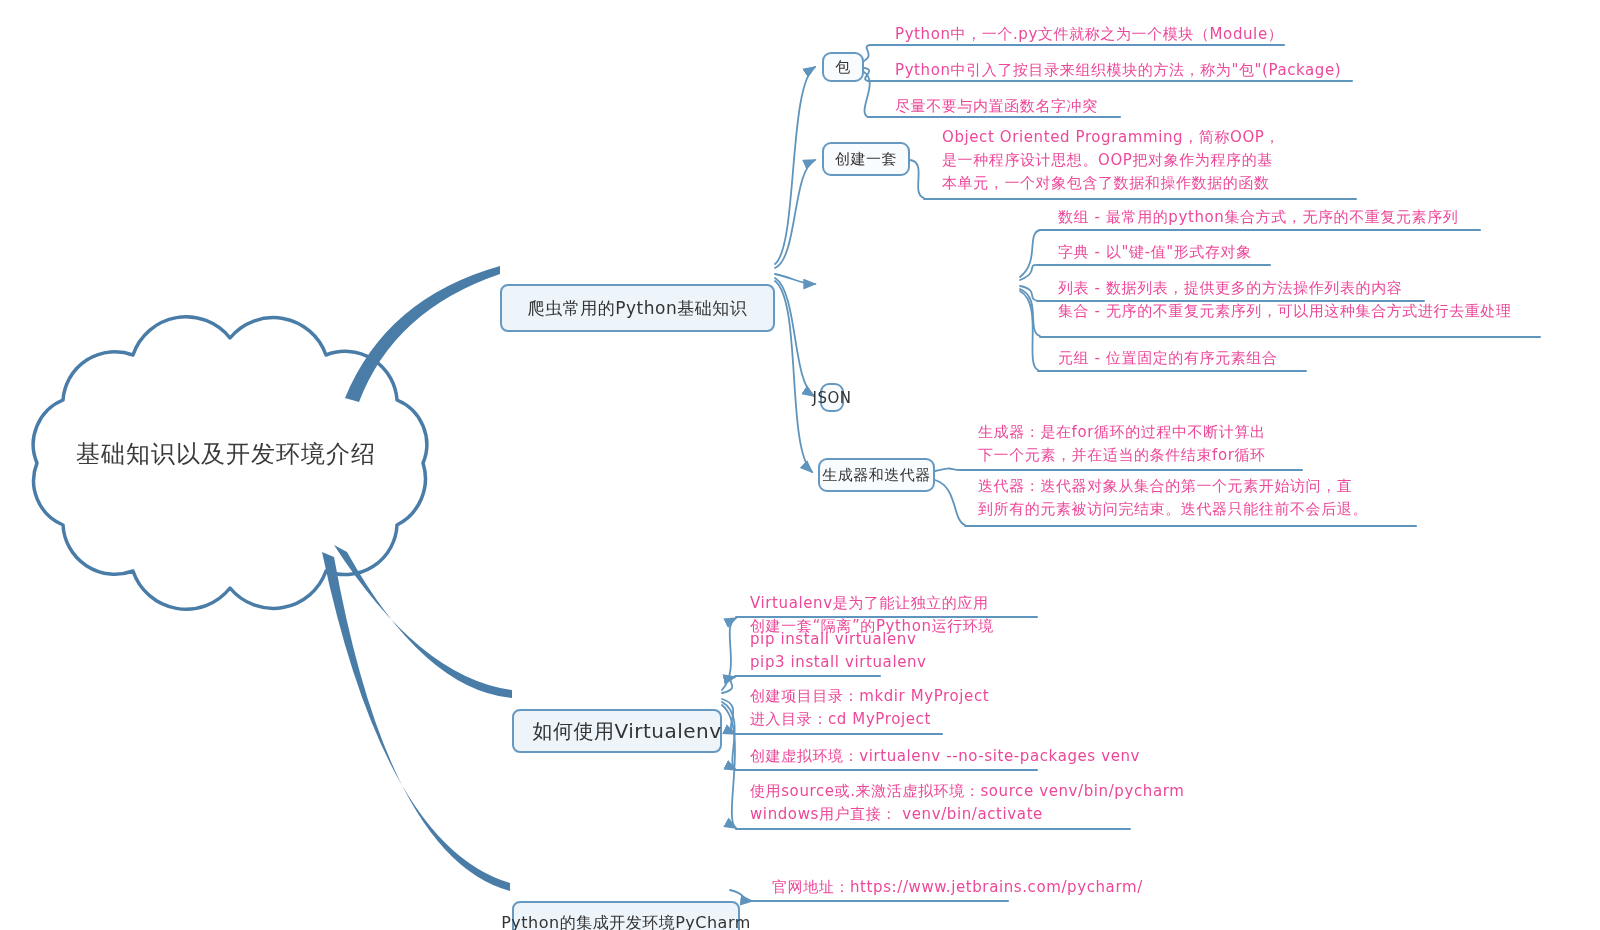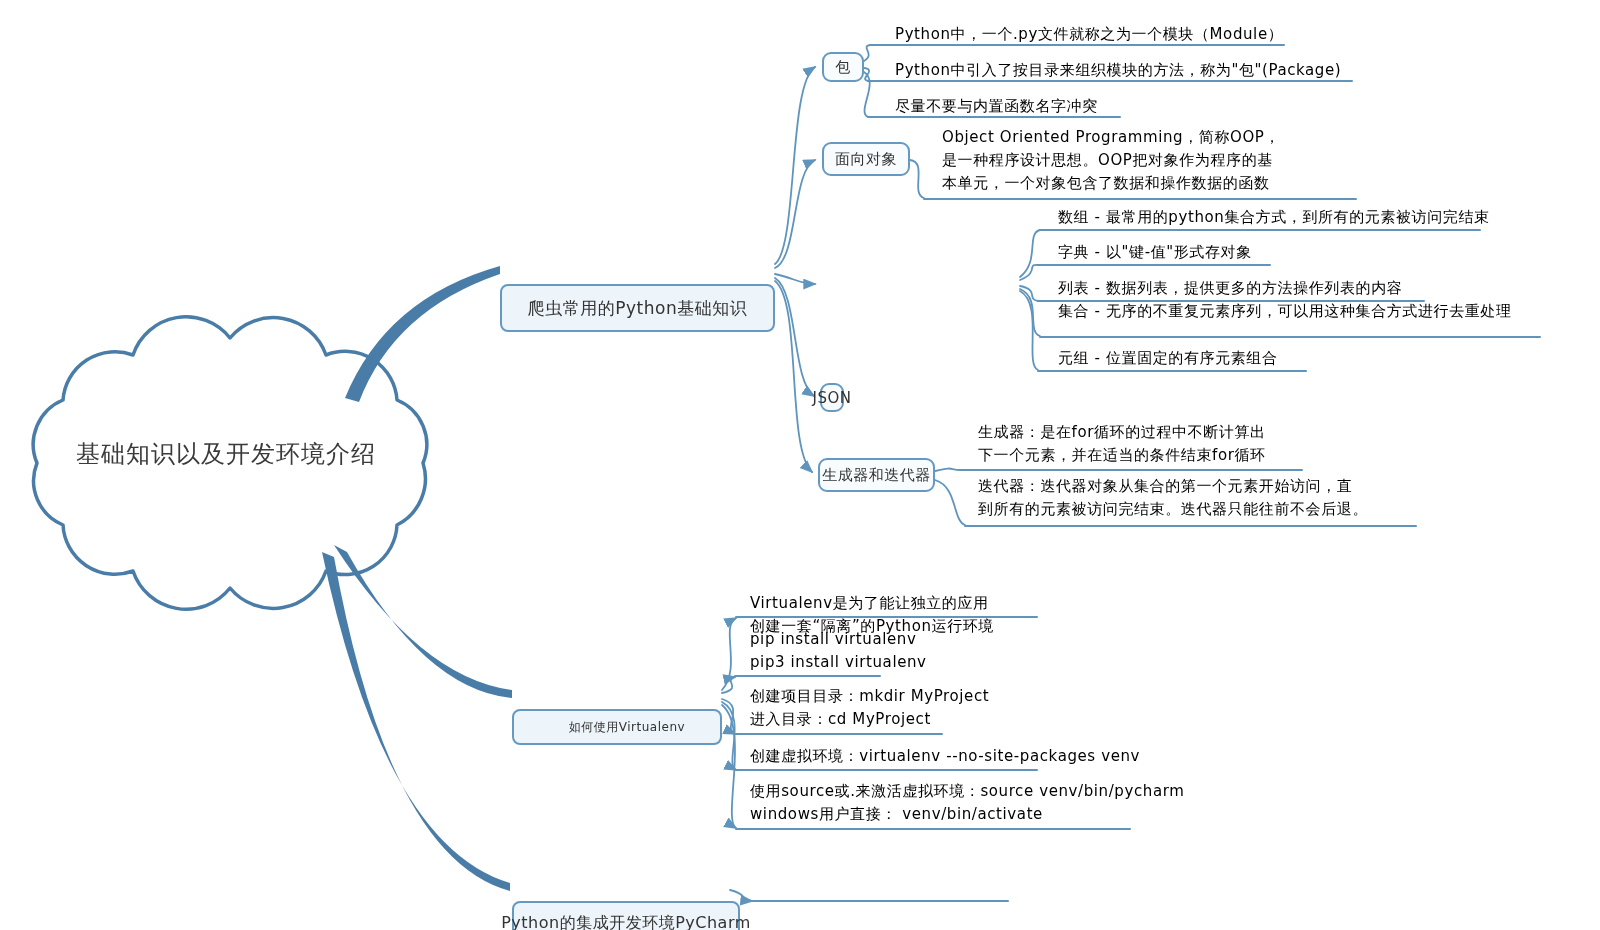--- a/index.html
+++ b/index.html
@@ -10,21 +10,21 @@
   }
   .stage svg{position:absolute;left:0;top:0;}
   .node{
     position:absolute;box-sizing:border-box;
     border:2px solid #6699c2;border-radius:9px;background:#f9fcfe;
     display:flex;align-items:center;justify-content:center;
     font-size:15px;color:#333;letter-spacing:0.5px;white-space:nowrap;
   }
   .node.main{background:#edf4fa;font-size:17px;border-radius:8px;margin-top:35px;}
   .leaf{
-    position:absolute;font-size:15px;line-height:23px;color:#000000;
+    position:absolute;font-size:15px;line-height:23px;color:#ec4899;
     white-space:pre-line;letter-spacing:0.6px;
   }
   .cloud-label{
     position:absolute;left:68px;top:438px;width:316px;
     text-align:center;font-size:24px;letter-spacing:1px;color:#3a3a3a;
   }
 </style>
 </head>
 <body>
 
@@ -108,51 +108,52 @@
       <path d="M735,734 H942"></path>
       <path d="M736,770 H1037"></path>
       <path d="M736,829 H1130"></path>
       <path d="M752,901 H1008"></path>
     </g>
   </svg>
 
   <div class="cloud-label">基础知识以及开发环境介绍</div>
 
   <div class="node main" style="left:500px;top:249px;width:275px;height:48px;">爬虫常用的Python基础知识</div>
-  <div class="node main" style="left:512px;top:674px;width:210px;height:36px;font-size:12px;padding-left:20px;">如何使用Virtualenv</div>
+  <div class="node main" style="left:512px;top:674px;width:210px;height:44px;font-size:20px;padding-left:20px;">如何使用Virtualenv</div>
   <div class="node main" style="left:512px;top:866px;width:228px;height:44px;font-size:16px;">Python的集成开发环境PyCharm</div>
 
   <div class="node" style="left:822px;top:52px;width:42px;height:30px;">包</div>
-  <div class="node" style="left:822px;top:142px;width:88px;height:34px;">面向对象</div>
+  <div class="node" style="left:822px;top:142px;width:88px;height:34px;">创建一套</div>
   <div class="node" style="left:820px;top:383px;width:24px;height:29px;">JSON</div>
   <div class="node" style="left:818px;top:458px;width:117px;height:34px;">生成器和迭代器</div>
 
   <div class="leaf" style="left:895px;top:23px;">Python中，一个.py文件就称之为一个模块（Module）</div>
   <div class="leaf" style="left:895px;top:59px;">Python中引入了按目录来组织模块的方法，称为"包"(Package)</div>
   <div class="leaf" style="left:895px;top:95px;">尽量不要与内置函数名字冲突</div>
 
   <div class="leaf" style="left:942px;top:126px;">Object Oriented Programming，简称OOP，
 是一种程序设计思想。OOP把对象作为程序的基
 本单元，一个对象包含了数据和操作数据的函数</div>
 
-  <div class="leaf" style="left:1058px;top:206px;">数组 - 最常用的python集合方式，到所有的元素被访问完结束</div>
+  <div class="leaf" style="left:1058px;top:206px;">数组 - 最常用的python集合方式，无序的不重复元素序列</div>
   <div class="leaf" style="left:1058px;top:241px;">字典 - 以"键-值"形式存对象</div>
   <div class="leaf" style="left:1058px;top:277px;">列表 - 数据列表，提供更多的方法操作列表的内容</div>
   <div class="leaf" style="left:1058px;top:300px;">集合 - 无序的不重复元素序列，可以用这种集合方式进行去重处理</div>
   <div class="leaf" style="left:1058px;top:347px;">元组 - 位置固定的有序元素组合</div>
 
   <div class="leaf" style="left:978px;top:421px;">生成器：是在for循环的过程中不断计算出
 下一个元素，并在适当的条件结束for循环</div>
   <div class="leaf" style="left:978px;top:475px;">迭代器：迭代器对象从集合的第一个元素开始访问，直
 到所有的元素被访问完结束。迭代器只能往前不会后退。</div>
 
   <div class="leaf" style="left:750px;top:568px;margin-top:24px;">Virtualenv是为了能让独立的应用
 创建一套“隔离”的Python运行环境</div>
   <div class="leaf" style="left:750px;top:628px;">pip install virtualenv
 pip3 install virtualenv</div>
   <div class="leaf" style="left:750px;top:685px;">创建项目目录：mkdir MyProject
 进入目录：cd MyProject</div>
   <div class="leaf" style="left:750px;top:745px;">创建虚拟环境：virtualenv --no-site-packages venv</div>
   <div class="leaf" style="left:750px;top:780px;">使用source或.来激活虚拟环境：source venv/bin/pycharm
 windows用户直接： venv/bin/activate</div>
 
+  <div class="leaf" style="left:772px;top:876px;">官网地址：https://www.jetbrains.com/pycharm/</div>
 
 </div>
 
 </body></html>

